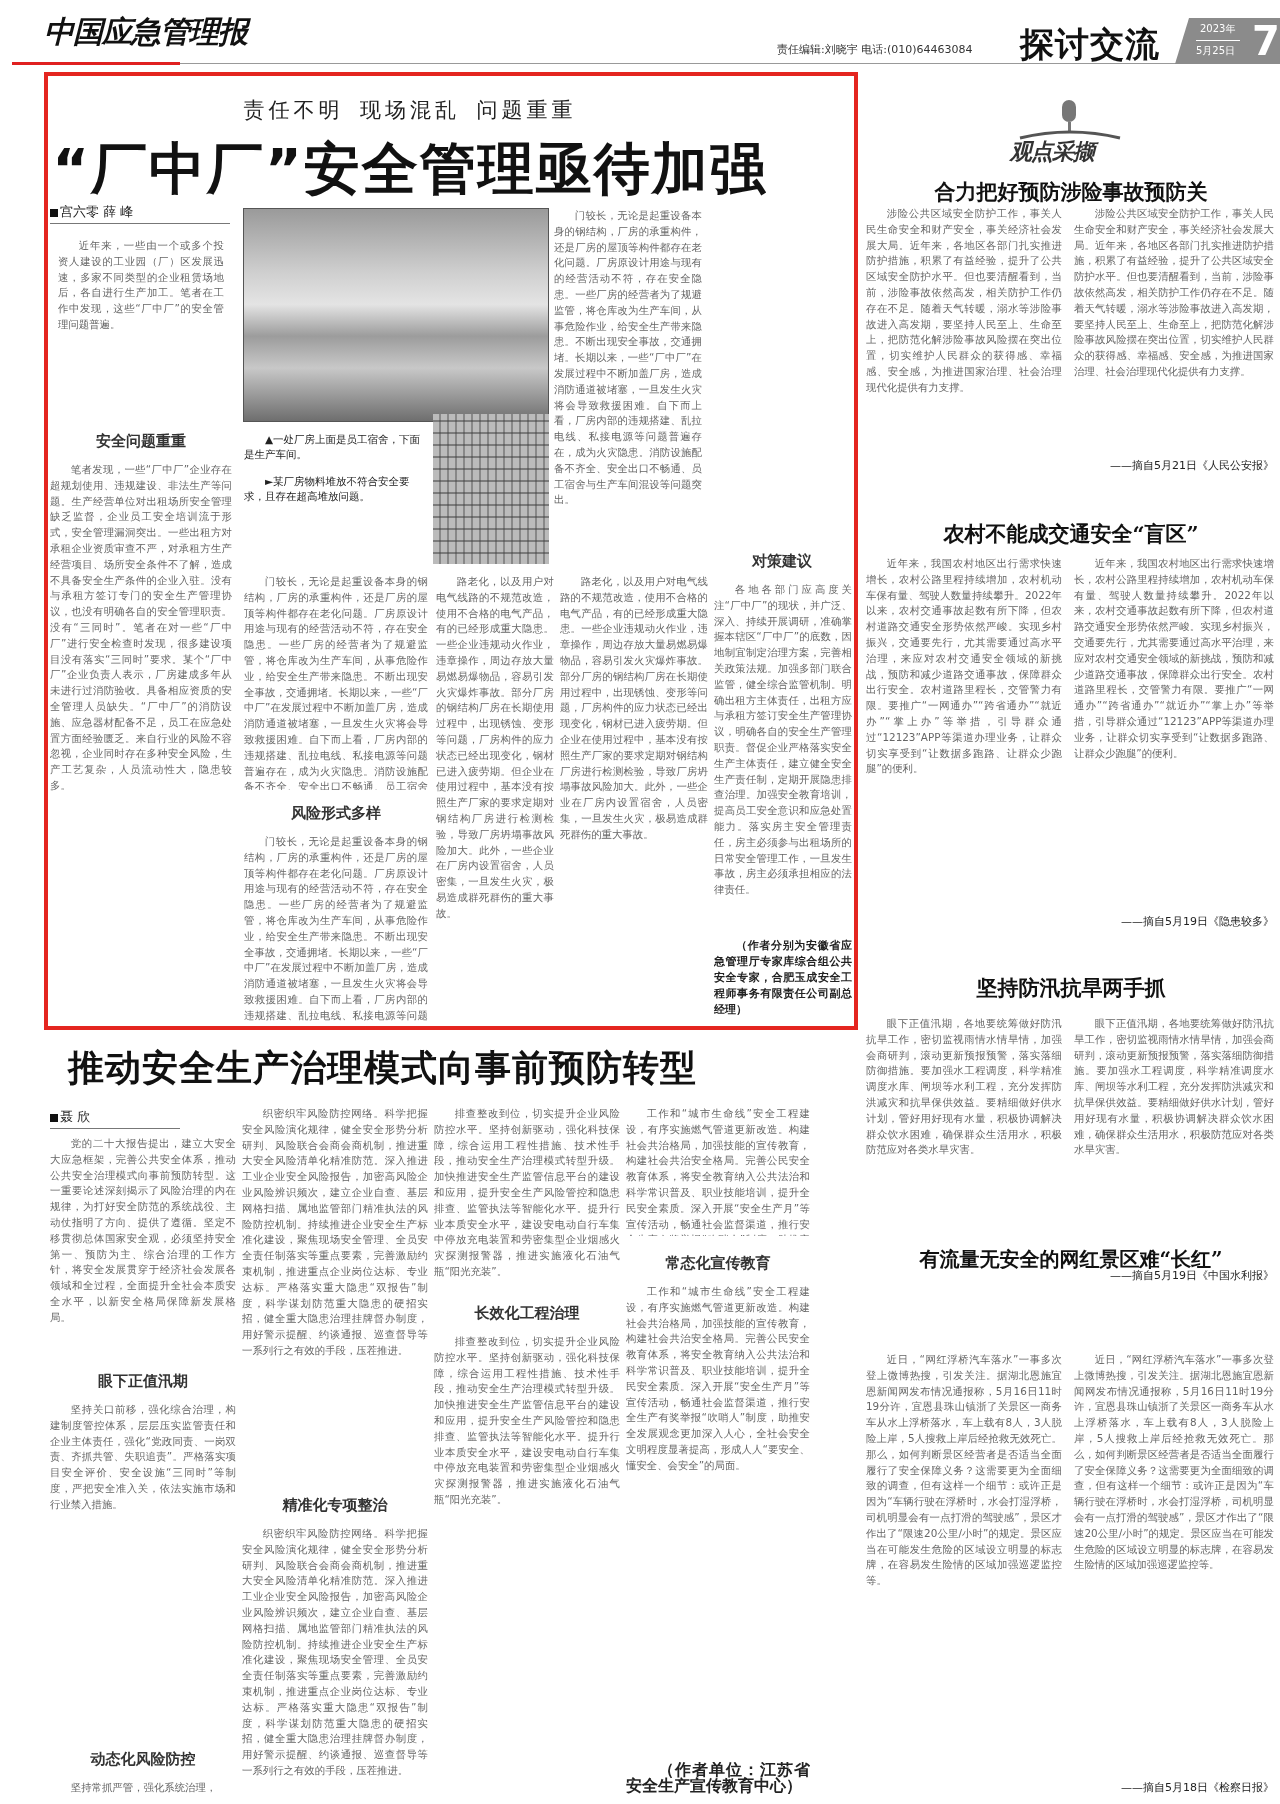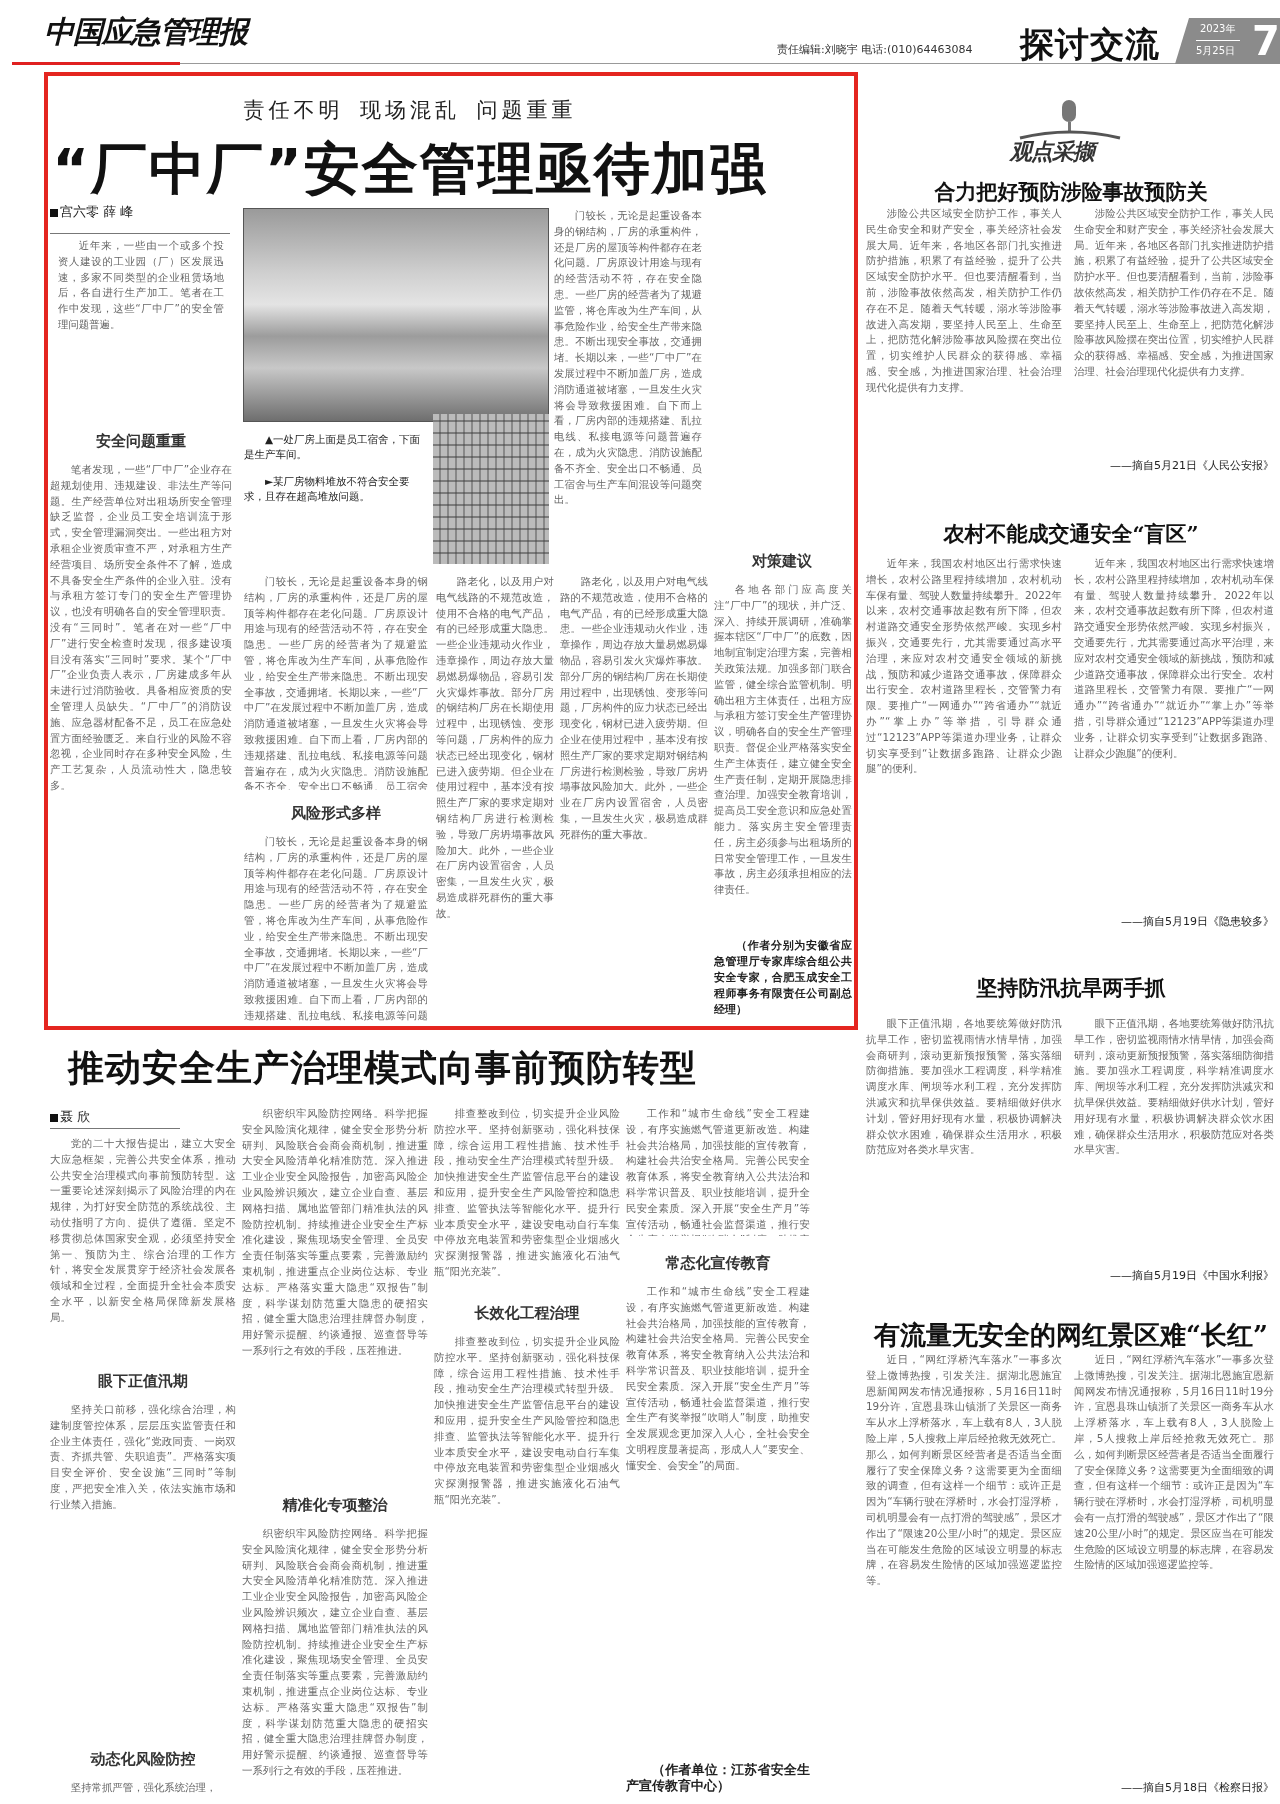--- a/index.html
+++ b/index.html
@@ -12,21 +12,21 @@
 .section-title{left:1020px;top:22px;font-size:34px;font-weight:bold;color:#111;letter-spacing:1px}
 .date-box{left:1175px;top:18px;width:105px;height:46px;background:#8b8b8b;clip-path:polygon(14px 0,100% 0,100% 100%,0 100%)}
 .date-year{left:1200px;top:22px;font-size:10px;color:#fff}
 .date-day{left:1196px;top:44px;font-size:10px;color:#fff}
 .page-no{left:1252px;top:18px;font-size:40px;color:#fff;font-weight:bold}
 .date-line{left:1196px;top:40px;width:44px;height:1px;background:#fff}
 
 .feature-box{left:44px;top:72px;width:814px;height:958px;border:4px solid #e42520}
 .kicker{left:0;width:820px;top:96px;text-align:center;font-family:Liberation Mono, monospace;font-size:21px;color:#222;letter-spacing:4px}
 .headline{left:0;width:820px;top:132px;text-align:center;font-size:56px;font-weight:bold;color:#111;letter-spacing:2px}
-.byline{left:50px;top:203px;font-size:13px;color:#222;border-bottom:1px solid #777;width:180px;padding-bottom:12px}
+.byline{left:50px;top:203px;font-size:13px;color:#222;border-bottom:1px solid #777;width:180px;padding-bottom:2px}
 .col{position:absolute;font-size:10.4px;line-height:15.8px;color:#666;text-align:justify;text-indent:2em;overflow:hidden}
 .col p{margin:8px}
 .subhead{position:absolute;font-size:15px;font-weight:bold;color:#333;text-align:center}
 .photo1{left:243px;top:208px;width:306px;height:214px;background:linear-gradient(180deg,#9a9a9a 0%,#cfcfcf 30%,#e4e4e4 45%,#9c9c9c 60%,#c8c8c8 75%,#6e6e6e 100%);border:1px solid #555}
 .photo2{left:433px;top:414px;width:116px;height:150px;background:repeating-linear-gradient(90deg,#bbb 0 6px,#888 6px 8px),#aaa}
 .photo2b{left:433px;top:414px;width:116px;height:150px;background:repeating-linear-gradient(0deg,transparent 0 10px,rgba(60,60,60,.5) 10px 12px)}
 .caption{left:244px;top:432px;width:186px;font-size:10.5px;line-height:15px;color:#222}
 .caption p{text-indent:2em;margin-bottom:12px}
 .credit{font-size:11px;font-weight:bold;color:#222;text-indent:2em}
 
@@ -99,21 +99,21 @@
 <div class="right-h" style="top:520px;font-size:21px">农村不能成交通安全“盲区”</div>
 <div class="col" style="left:866px;top:556px;width:196px;height:372px">近年来，我国农村地区出行需求快速增长，农村公路里程持续增加，农村机动车保有量、驾驶人数量持续攀升。2022年以来，农村交通事故起数有所下降，但农村道路交通安全形势依然严峻。实现乡村振兴，交通要先行，尤其需要通过高水平治理，来应对农村交通安全领域的新挑战，预防和减少道路交通事故，保障群众出行安全。农村道路里程长，交管警力有限。要推广“一网通办”“跨省通办”“就近办”“掌上办”等举措，引导群众通过“12123”APP等渠道办理业务，让群众切实享受到“让数据多跑路、让群众少跑腿”的便利。</div>
 <div class="col" style="left:1074px;top:556px;width:200px;height:356px">近年来，我国农村地区出行需求快速增长，农村公路里程持续增加，农村机动车保有量、驾驶人数量持续攀升。2022年以来，农村交通事故起数有所下降，但农村道路交通安全形势依然严峻。实现乡村振兴，交通要先行，尤其需要通过高水平治理，来应对农村交通安全领域的新挑战，预防和减少道路交通事故，保障群众出行安全。农村道路里程长，交管警力有限。要推广“一网通办”“跨省通办”“就近办”“掌上办”等举措，引导群众通过“12123”APP等渠道办理业务，让群众切实享受到“让数据多跑路、让群众少跑腿”的便利。</div>
 <div class="source" style="left:1074px;top:914px;width:200px">——摘自5月19日《隐患较多》</div>
 
 <div class="right-h" style="top:974px;font-size:21px">坚持防汛抗旱两手抓</div>
 <div class="col" style="left:866px;top:1016px;width:196px;height:264px">眼下正值汛期，各地要统筹做好防汛抗旱工作，密切监视雨情水情旱情，加强会商研判，滚动更新预报预警，落实落细防御措施。要加强水工程调度，科学精准调度水库、闸坝等水利工程，充分发挥防洪减灾和抗旱保供效益。要精细做好供水计划，管好用好现有水量，积极协调解决群众饮水困难，确保群众生活用水，积极防范应对各类水旱灾害。</div>
 <div class="col" style="left:1074px;top:1016px;width:200px;height:248px">眼下正值汛期，各地要统筹做好防汛抗旱工作，密切监视雨情水情旱情，加强会商研判，滚动更新预报预警，落实落细防御措施。要加强水工程调度，科学精准调度水库、闸坝等水利工程，充分发挥防洪减灾和抗旱保供效益。要精细做好供水计划，管好用好现有水量，积极协调解决群众饮水困难，确保群众生活用水，积极防范应对各类水旱灾害。</div>
 <div class="source" style="left:1074px;top:1268px;width:200px">——摘自5月19日《中国水利报》</div>
 
-<div class="right-h" style="top:1318px;font-size:26px">有流量无安全的网红景区难“长红”</div>
+<div class="right-h" style="top:1246px;font-size:20px">有流量无安全的网红景区难“长红”</div>
 <div class="col" style="left:866px;top:1352px;width:196px;height:440px">近日，“网红浮桥汽车落水”一事多次登上微博热搜，引发关注。据湖北恩施宜恩新闻网发布情况通报称，5月16日11时19分许，宜恩县珠山镇浙了关景区一商务车从水上浮桥落水，车上载有8人，3人脱险上岸，5人搜救上岸后经抢救无效死亡。那么，如何判断景区经营者是否适当全面履行了安全保障义务？这需要更为全面细致的调查，但有这样一个细节：或许正是因为“车辆行驶在浮桥时，水会打湿浮桥，司机明显会有一点打滑的驾驶感”，景区才作出了“限速20公里/小时”的规定。景区应当在可能发生危险的区域设立明显的标志牌，在容易发生险情的区域加强巡逻监控等。</div>
 <div class="col" style="left:1074px;top:1352px;width:200px;height:424px">近日，“网红浮桥汽车落水”一事多次登上微博热搜，引发关注。据湖北恩施宜恩新闻网发布情况通报称，5月16日11时19分许，宜恩县珠山镇浙了关景区一商务车从水上浮桥落水，车上载有8人，3人脱险上岸，5人搜救上岸后经抢救无效死亡。那么，如何判断景区经营者是否适当全面履行了安全保障义务？这需要更为全面细致的调查，但有这样一个细节：或许正是因为“车辆行驶在浮桥时，水会打湿浮桥，司机明显会有一点打滑的驾驶感”，景区才作出了“限速20公里/小时”的规定。景区应当在可能发生危险的区域设立明显的标志牌，在容易发生险情的区域加强巡逻监控等。</div>
 <div class="source" style="left:1074px;top:1780px;width:200px">——摘自5月18日《检察日报》</div>
 
 <div class="abs main-h2">推动安全生产治理模式向事前预防转型</div>
 <div class="abs byline2"><span class="sq"></span><span>聂 欣</span></div>
 
 <div class="col" style="left:50px;top:1136px;width:186px;height:210px">党的二十大报告提出，建立大安全大应急框架，完善公共安全体系，推动公共安全治理模式向事前预防转型。这一重要论述深刻揭示了风险治理的内在规律，为打好安全防范的系统战役、主动仗指明了方向、提供了遵循。坚定不移贯彻总体国家安全观，必须坚持安全第一、预防为主、综合治理的工作方针，将安全发展贯穿于经济社会发展各领域和全过程，全面提升全社会本质安全水平，以新安全格局保障新发展格局。</div>
 <div class="subhead" style="left:50px;top:1372px;width:186px">眼下正值汛期</div>
 <div class="col" style="left:50px;top:1402px;width:186px;height:336px">坚持关口前移，强化综合治理，构建制度管控体系，层层压实监管责任和企业主体责任，强化“党政同责、一岗双责、齐抓共管、失职追责”。严格落实项目安全评价、安全设施“三同时”等制度，严把安全准入关，依法实施市场和行业禁入措施。</div>
@@ -124,13 +124,13 @@
 <div class="subhead" style="left:242px;top:1496px;width:186px">精准化专项整治</div>
 <div class="col" style="left:242px;top:1526px;width:186px;height:276px">织密织牢风险防控网络。科学把握安全风险演化规律，健全安全形势分析研判、风险联合会商会商机制，推进重大安全风险清单化精准防范。深入推进工业企业安全风险报告，加密高风险企业风险辨识频次，建立企业自查、基层网格扫描、属地监管部门精准执法的风险防控机制。持续推进企业安全生产标准化建设，聚焦现场安全管理、全员安全责任制落实等重点要素，完善激励约束机制，推进重点企业岗位达标、专业达标。严格落实重大隐患“双报告”制度，科学谋划防范重大隐患的硬招实招，健全重大隐患治理挂牌督办制度，用好警示提醒、约谈通报、巡查督导等一系列行之有效的手段，压茬推进。</div>
 
 <div class="col" style="left:434px;top:1106px;width:186px;height:180px">排查整改到位，切实提升企业风险防控水平。坚持创新驱动，强化科技保障，综合运用工程性措施、技术性手段，推动安全生产治理模式转型升级。加快推进安全生产监管信息平台的建设和应用，提升安全生产风险管控和隐患排查、监管执法等智能化水平。提升行业本质安全水平，建设安电动自行车集中停放充电装置和劳密集型企业烟感火灾探测报警器，推进实施液化石油气瓶“阳光充装”。</div>
 <div class="subhead" style="left:434px;top:1304px;width:186px">长效化工程治理</div>
 <div class="col" style="left:434px;top:1334px;width:186px;height:468px">排查整改到位，切实提升企业风险防控水平。坚持创新驱动，强化科技保障，综合运用工程性措施、技术性手段，推动安全生产治理模式转型升级。加快推进安全生产监管信息平台的建设和应用，提升安全生产风险管控和隐患排查、监管执法等智能化水平。提升行业本质安全水平，建设安电动自行车集中停放充电装置和劳密集型企业烟感火灾探测报警器，推进实施液化石油气瓶“阳光充装”。</div>
 
 <div class="col" style="left:626px;top:1106px;width:184px;height:130px">工作和“城市生命线”安全工程建设，有序实施燃气管道更新改造。构建社会共治格局，加强技能的宣传教育，构建社会共治安全格局。完善公民安全教育体系，将安全教育纳入公共法治和科学常识普及、职业技能培训，提升全民安全素质。深入开展“安全生产月”等宣传活动，畅通社会监督渠道，推行安全生产有奖举报“吹哨人”制度，助推安全发展观念更加深入人心，全社会安全文明程度显著提高，形成人人“要安全、懂安全、会安全”的局面。</div>
 <div class="subhead" style="left:626px;top:1254px;width:184px">常态化宣传教育</div>
 <div class="col" style="left:626px;top:1284px;width:184px;height:470px">工作和“城市生命线”安全工程建设，有序实施燃气管道更新改造。构建社会共治格局，加强技能的宣传教育，构建社会共治安全格局。完善公民安全教育体系，将安全教育纳入公共法治和科学常识普及、职业技能培训，提升全民安全素质。深入开展“安全生产月”等宣传活动，畅通社会监督渠道，推行安全生产有奖举报“吹哨人”制度，助推安全发展观念更加深入人心，全社会安全文明程度显著提高，形成人人“要安全、懂安全、会安全”的局面。</div>
-<div class="col" style="left:626px;top:1762px;width:184px;height:36px;color:#222;font-weight:bold;font-size:13px">（作者单位：江苏省安全生产宣传教育中心）</div>
+<div class="col" style="left:626px;top:1762px;width:184px;height:36px;color:#222;font-weight:bold;font-size:16px">（作者单位：江苏省安全生产宣传教育中心）</div>
 
 </body></html>

